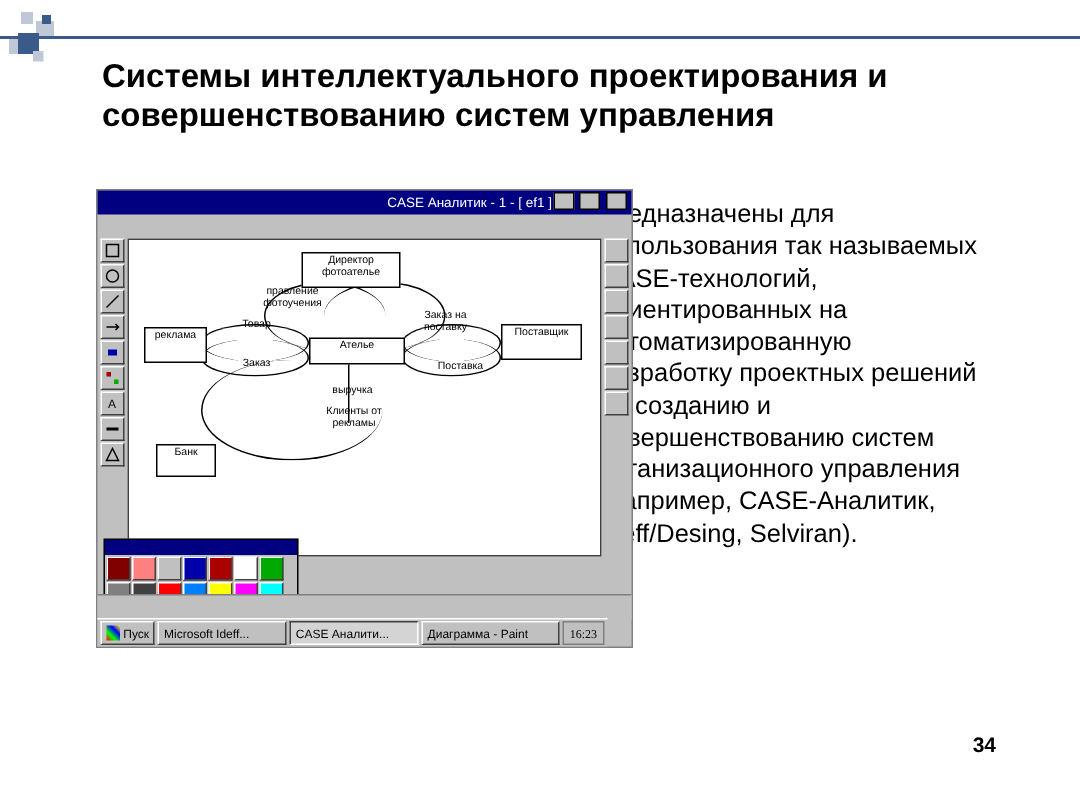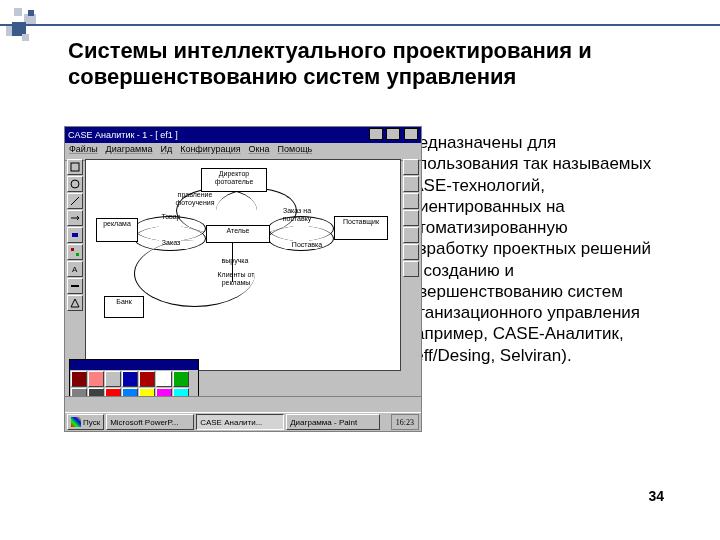--- a/index.html
+++ b/index.html
@@ -72,21 +72,21 @@
     font-family: "MS Sans Serif", Tahoma, sans-serif;
     font-size: 9px;
   }
   .titlebar {
     height: 14px;
     background: #000080;
     color: #fff;
     padding: 1px 3px;
     font-size: 9px;
     display: flex;
-    justify-content: space-between;
+    justify-content: flex-end;
     align-items: center;
   }
   .titlebar .controls span {
     display: inline-block;
     width: 12px;
     height: 10px;
     background: #c0c0c0;
     border: 1px solid #000;
     margin-left: 1px;
   }
@@ -178,21 +178,21 @@
     height: 14px;
     background: #c0c0c0;
     border: 1px solid #fff;
     border-right-color: #404040;
     border-bottom-color: #404040;
   }
   .taskbar {
     position: absolute;
     bottom: 0;
     left: 0;
-    right: 0;
+    right: 16px;
     height: 18px;
     background: #c0c0c0;
     border-top: 1px solid #fff;
     display: flex;
     align-items: center;
     font-size: 8px;
     padding: 0 2px;
     gap: 2px;
   }
   .task-item {
@@ -260,28 +260,20 @@
 <div class="page-num">34</div>
 
 <div class="app-window">
   <div class="titlebar">
     <span>CASE Аналитик - 1 - [ ef1 ]</span>
     <span class="controls">
       <span></span>
       <span></span>
       <span></span>
     </span>
-  </div>
-  <div class="menubar">
-    <span>Файлы</span>
-    <span>Диаграмма</span>
-    <span>Ид</span>
-    <span>Конфигурация</span>
-    <span>Окна</span>
-    <span>Помощь</span>
   </div>
 
   <div class="left-toolbar">
     <div class="tbtn">
         <svg viewBox="0 0 10 10">
           <rect x="1" y="1" width="8" height="8" fill="none" stroke="#000"></rect>
         </svg>
       </div>
     <div class="tbtn">
         <svg viewBox="0 0 10 10">
@@ -382,18 +374,18 @@
     </div>
   </div>
 
   <div class="statusbar"></div>
 
   <div class="taskbar">
     <div class="task-item">
       <span style="width:10px;height:10px;background:linear-gradient(45deg,#f00,#0f0,#00f,#ff0);display:inline-block;margin-right:2px"></span>
       <span>Пуск</span>
     </div>
-    <div class="task-item" style="width:80px">Microsoft PowerP...</div>
+    <div class="task-item" style="width:80px">Microsoft Ideff...</div>
     <div class="task-item active" style="width:80px">CASE Аналити...</div>
     <div class="task-item" style="width:86px">Диаграмма - Paint</div>
     <div class="clock">16:23</div>
   </div>
 </div>
 
 </body></html>

